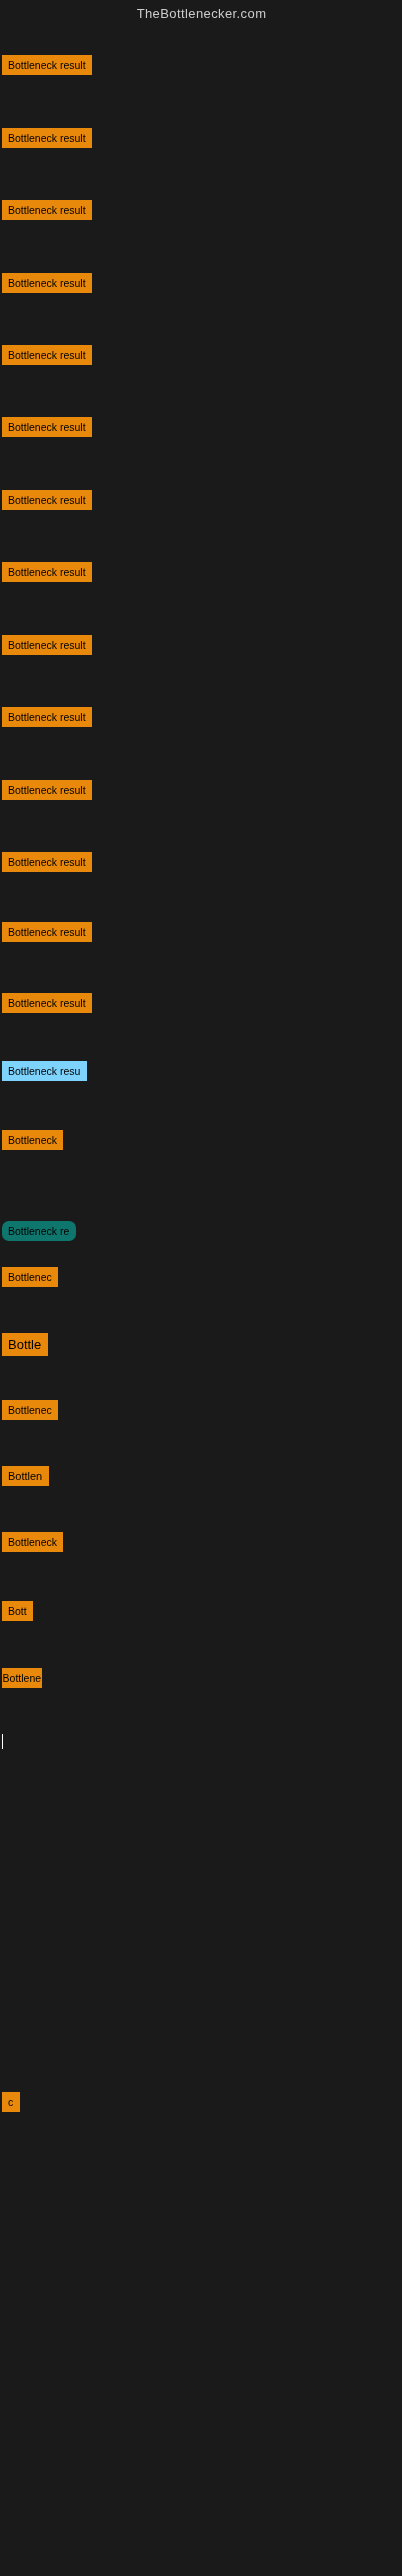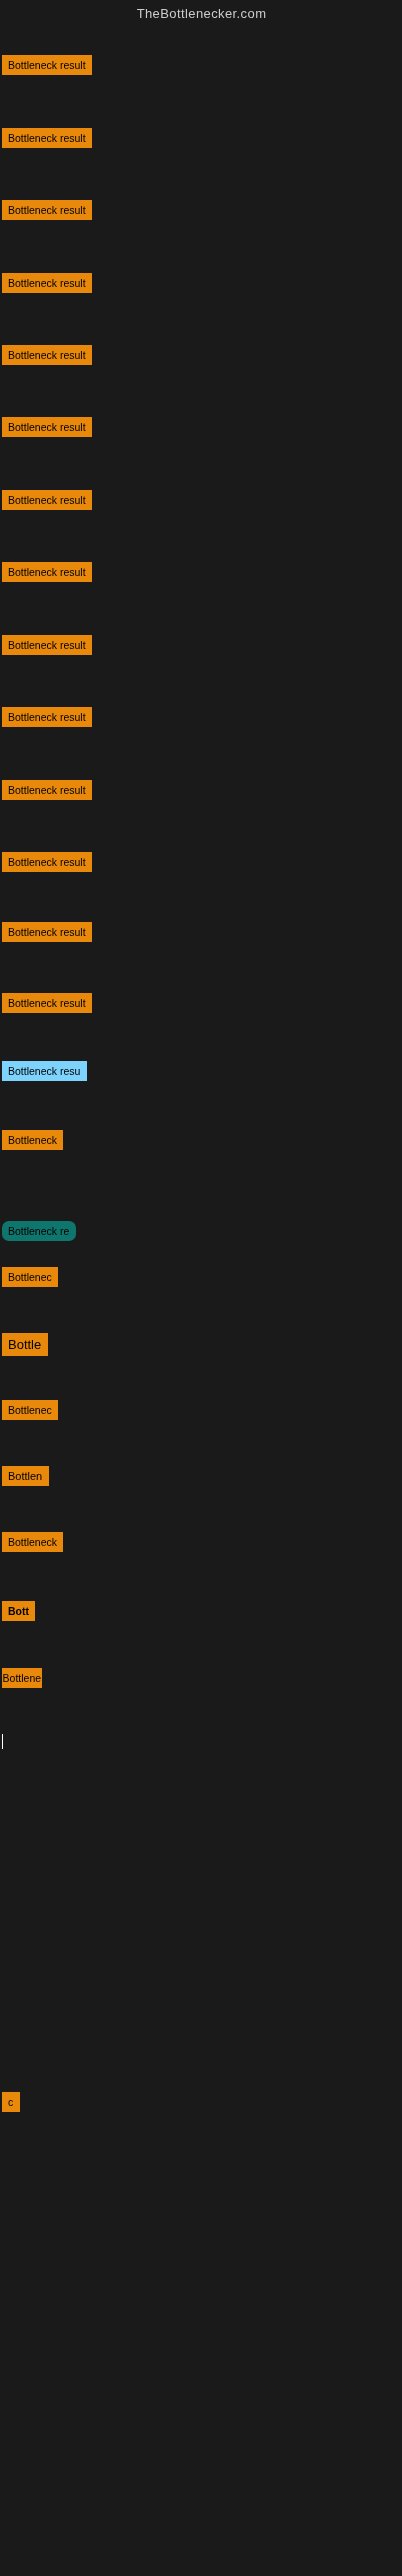--- a/index.html
+++ b/index.html
@@ -43,18 +43,18 @@
     <div style="position: absolute; top: 891px; left: 1.6px; background-color: rgb(232, 137, 12); color: rgb(0, 0, 0); font-size: 10.5px; padding: 4px 6.4px; white-space: nowrap; overflow: hidden; max-width: 141px;">Bottleneck result</div>
     <div style="position: absolute; top: 962px; left: 1.6px; background-color: rgb(232, 137, 12); color: rgb(0, 0, 0); font-size: 10.5px; padding: 4px 6.4px; white-space: nowrap; overflow: hidden; max-width: 139px;">Bottleneck result</div>
     <div style="position: absolute; top: 1030px; left: 1.6px; background-color: #7dd3fc; color: rgb(0, 0, 0); font-size: 10.5px; padding: 4px 6.4px; white-space: nowrap; overflow: hidden; max-width: 125px;">Bottleneck resu</div>
     <div style="position: absolute; top: 1099px; left: 1.6px; background-color: rgb(232, 137, 12); color: rgb(0, 0, 0); font-size: 10.5px; padding: 4px 6.4px; white-space: nowrap; overflow: hidden; max-width: 76px;">Bottleneck</div>
     <div style="position: absolute; top: 1190px; left: 1.6px; background-color: #0f766e; color: rgb(0, 0, 0); font-size: 10.5px; padding: 4px 6.4px; white-space: nowrap; overflow: hidden; max-width: 97px; border-radius: 7px;">Bottleneck re</div>
     <div style="position: absolute; top: 1236px; left: 1.6px; background-color: rgb(232, 137, 12); color: rgb(0, 0, 0); font-size: 10.5px; padding: 4px 6.4px; white-space: nowrap; overflow: hidden; max-width: 69px;">Bottlenec</div>
     <div style="position: absolute; top: 1302px; left: 1.6px; background-color: rgb(232, 137, 12); color: rgb(0, 0, 0); font-size: 13px; padding: 4px 6.4px; white-space: nowrap; overflow: hidden; max-width: 47px;">Bottle</div>
     <div style="position: absolute; top: 1369px; left: 1.6px; background-color: rgb(232, 137, 12); color: rgb(0, 0, 0); font-size: 10.5px; padding: 4px 6.4px; white-space: nowrap; overflow: hidden; max-width: 69px;">Bottlenec</div>
     <div style="position: absolute; top: 1435px; left: 1.6px; background-color: rgb(232, 137, 12); color: rgb(0, 0, 0); font-size: 11px; padding: 4px 6.4px; white-space: nowrap; overflow: hidden; max-width: 58px;">Bottlen</div>
     <div style="position: absolute; top: 1501px; left: 1.6px; background-color: rgb(232, 137, 12); color: rgb(0, 0, 0); font-size: 10.5px; padding: 4px 6.4px; white-space: nowrap; overflow: hidden; max-width: 76px;">Bottleneck</div>
-    <div style="position: absolute; top: 1570px; left: 1.6px; background-color: rgb(232, 137, 12); color: rgb(0, 0, 0); font-size: 10.5px; padding: 4px 6.4px; white-space: nowrap; overflow: hidden; max-width: 34px; font-weight: bold;">Bott</div>
+    <div style="position: absolute; top: 1570px; left: 1.6px; background-color: rgb(232, 137, 12); color: rgb(0, 0, 0); font-size: 10.5px; padding: 4px 6.4px; white-space: nowrap; overflow: hidden; max-width: 34px;">Bott</div>
     <div style="position: absolute; top: 1637px; left: 1.6px; background-color: rgb(232, 137, 12); color: rgb(0, 0, 0); font-size: 10.5px; padding: 4px 1px; white-space: nowrap; overflow: hidden; max-width: 64px;">Bottlene</div>
     <div style="position: absolute; top: 1703px; left: 1.6px; width: 1.6px; height: 14.5px; background-color: rgb(255, 255, 255);"></div>
     <div style="position: absolute; top: 2061px; left: 1.6px; background-color: rgb(232, 137, 12); color: rgb(0, 0, 0); font-size: 10.5px; padding: 4px 6.4px;">c</div>
   </div>
 
 
 </body></html>

